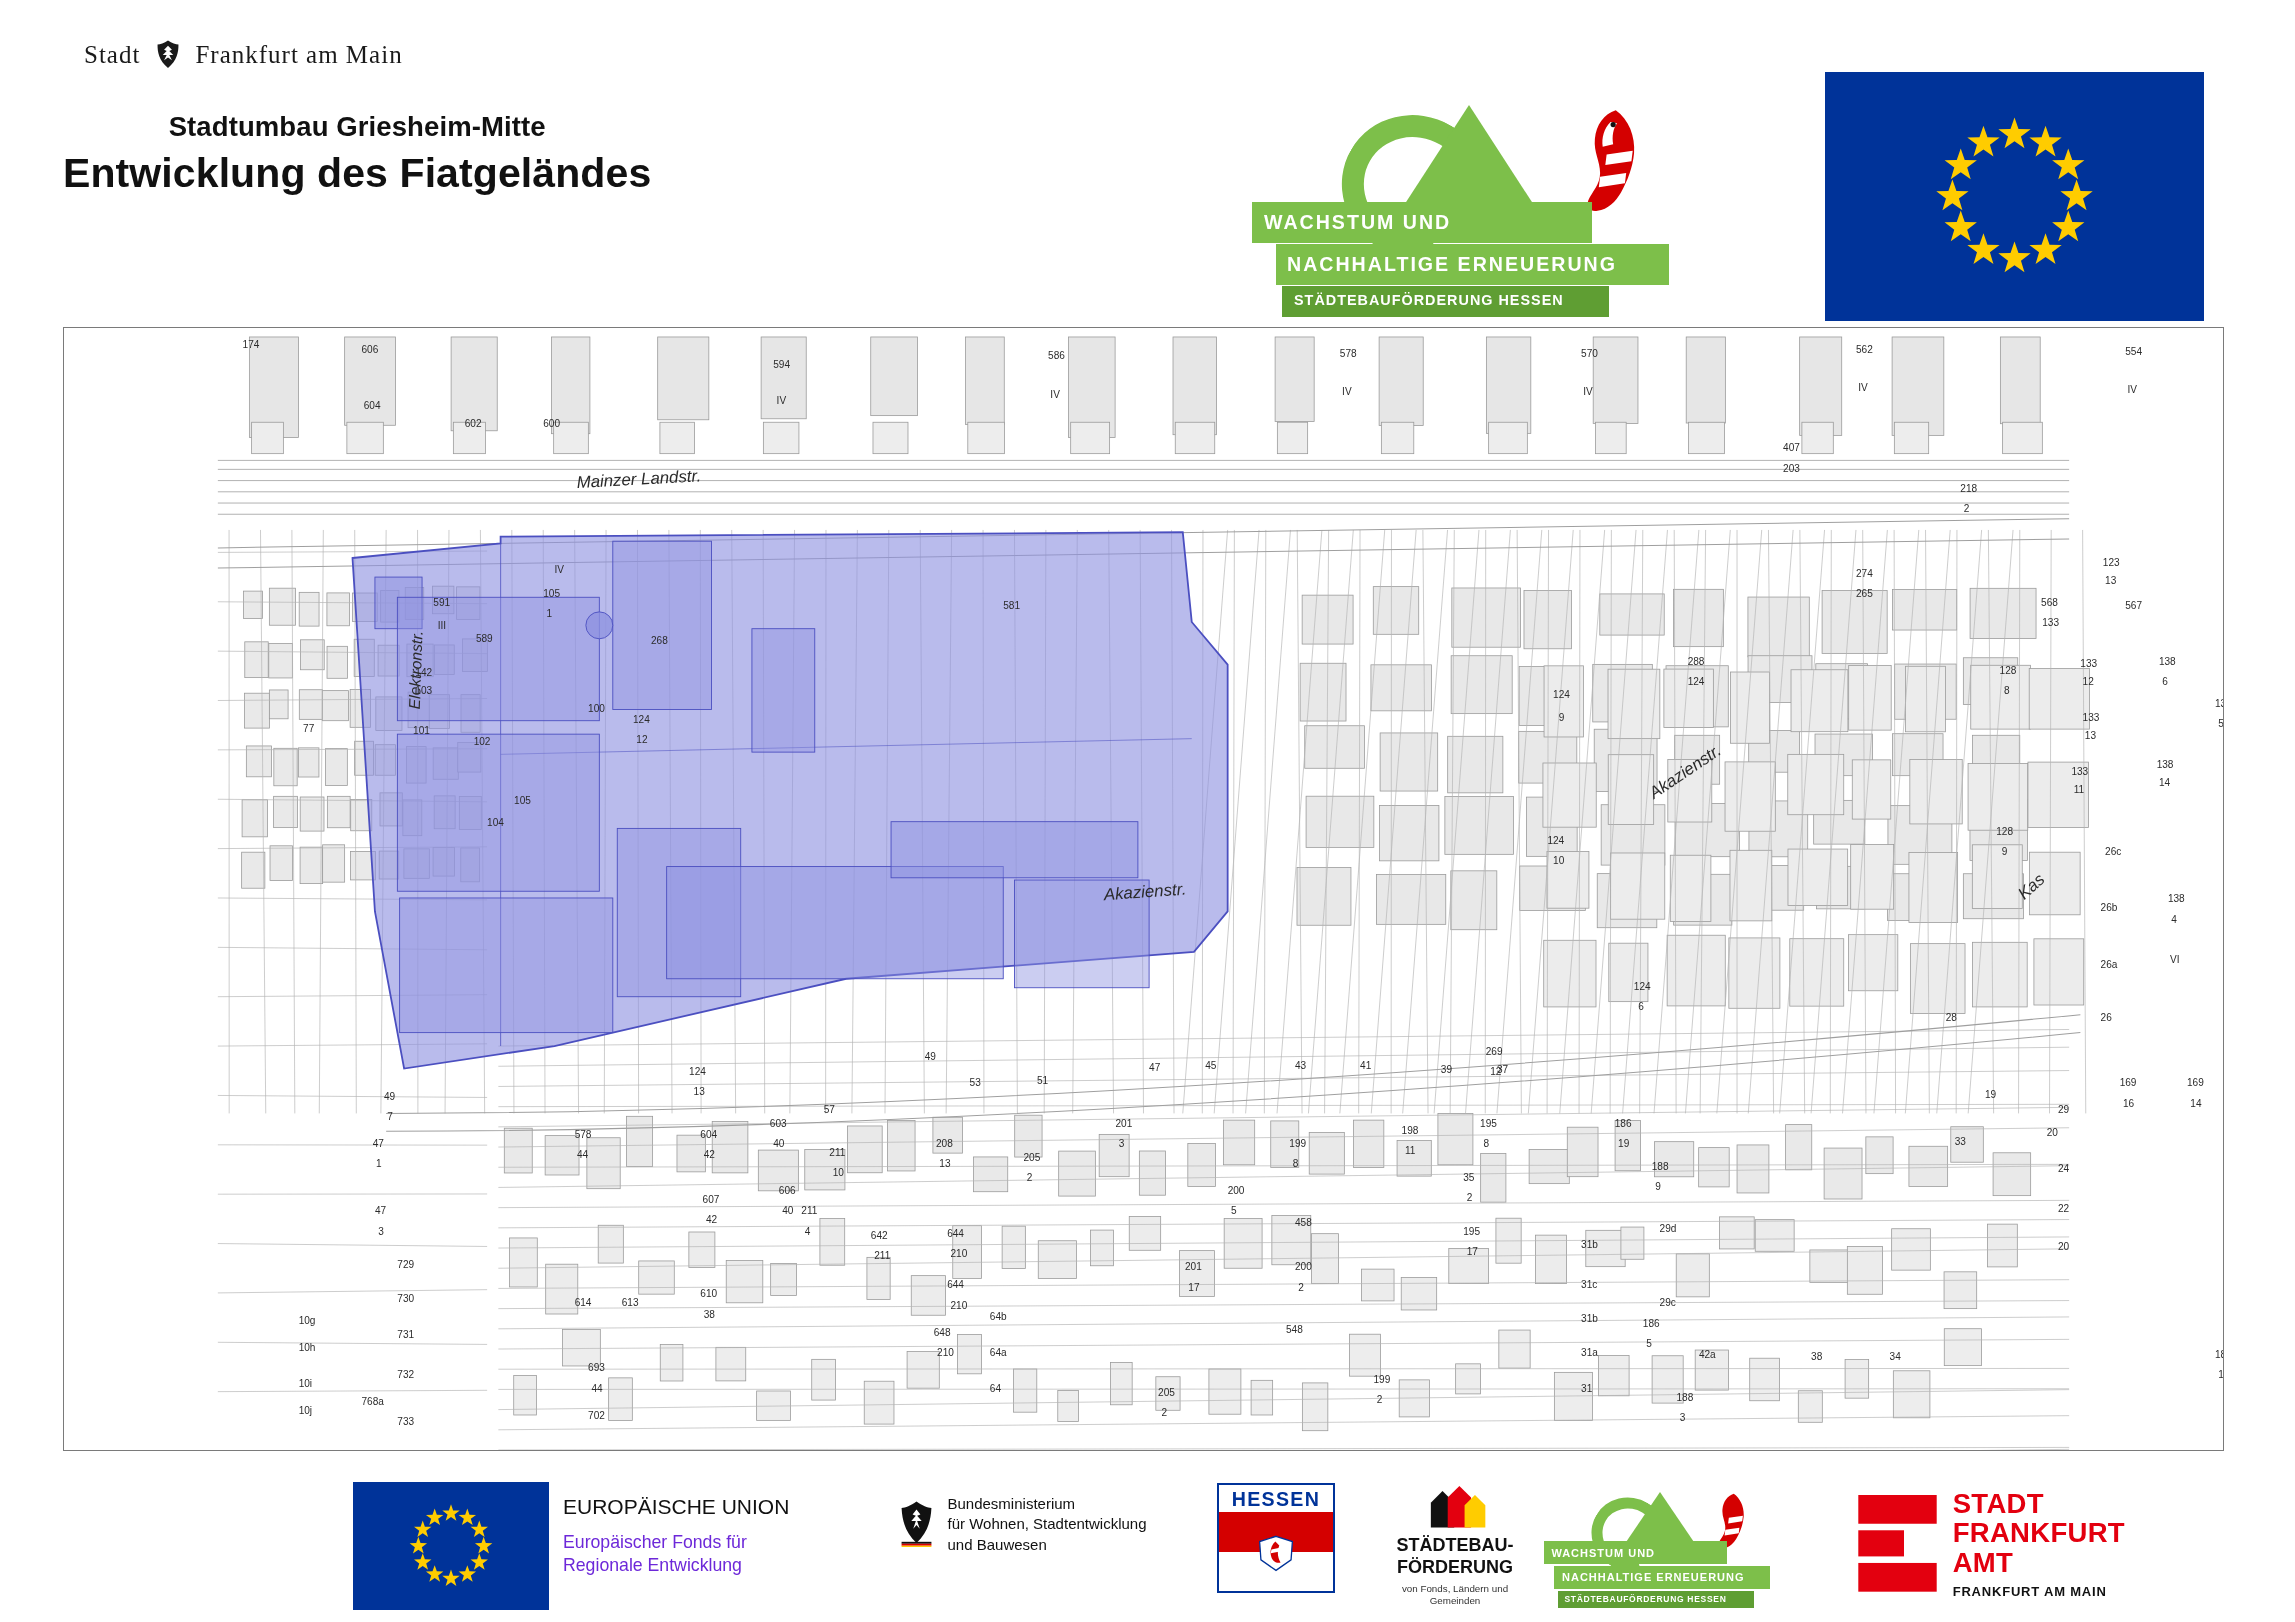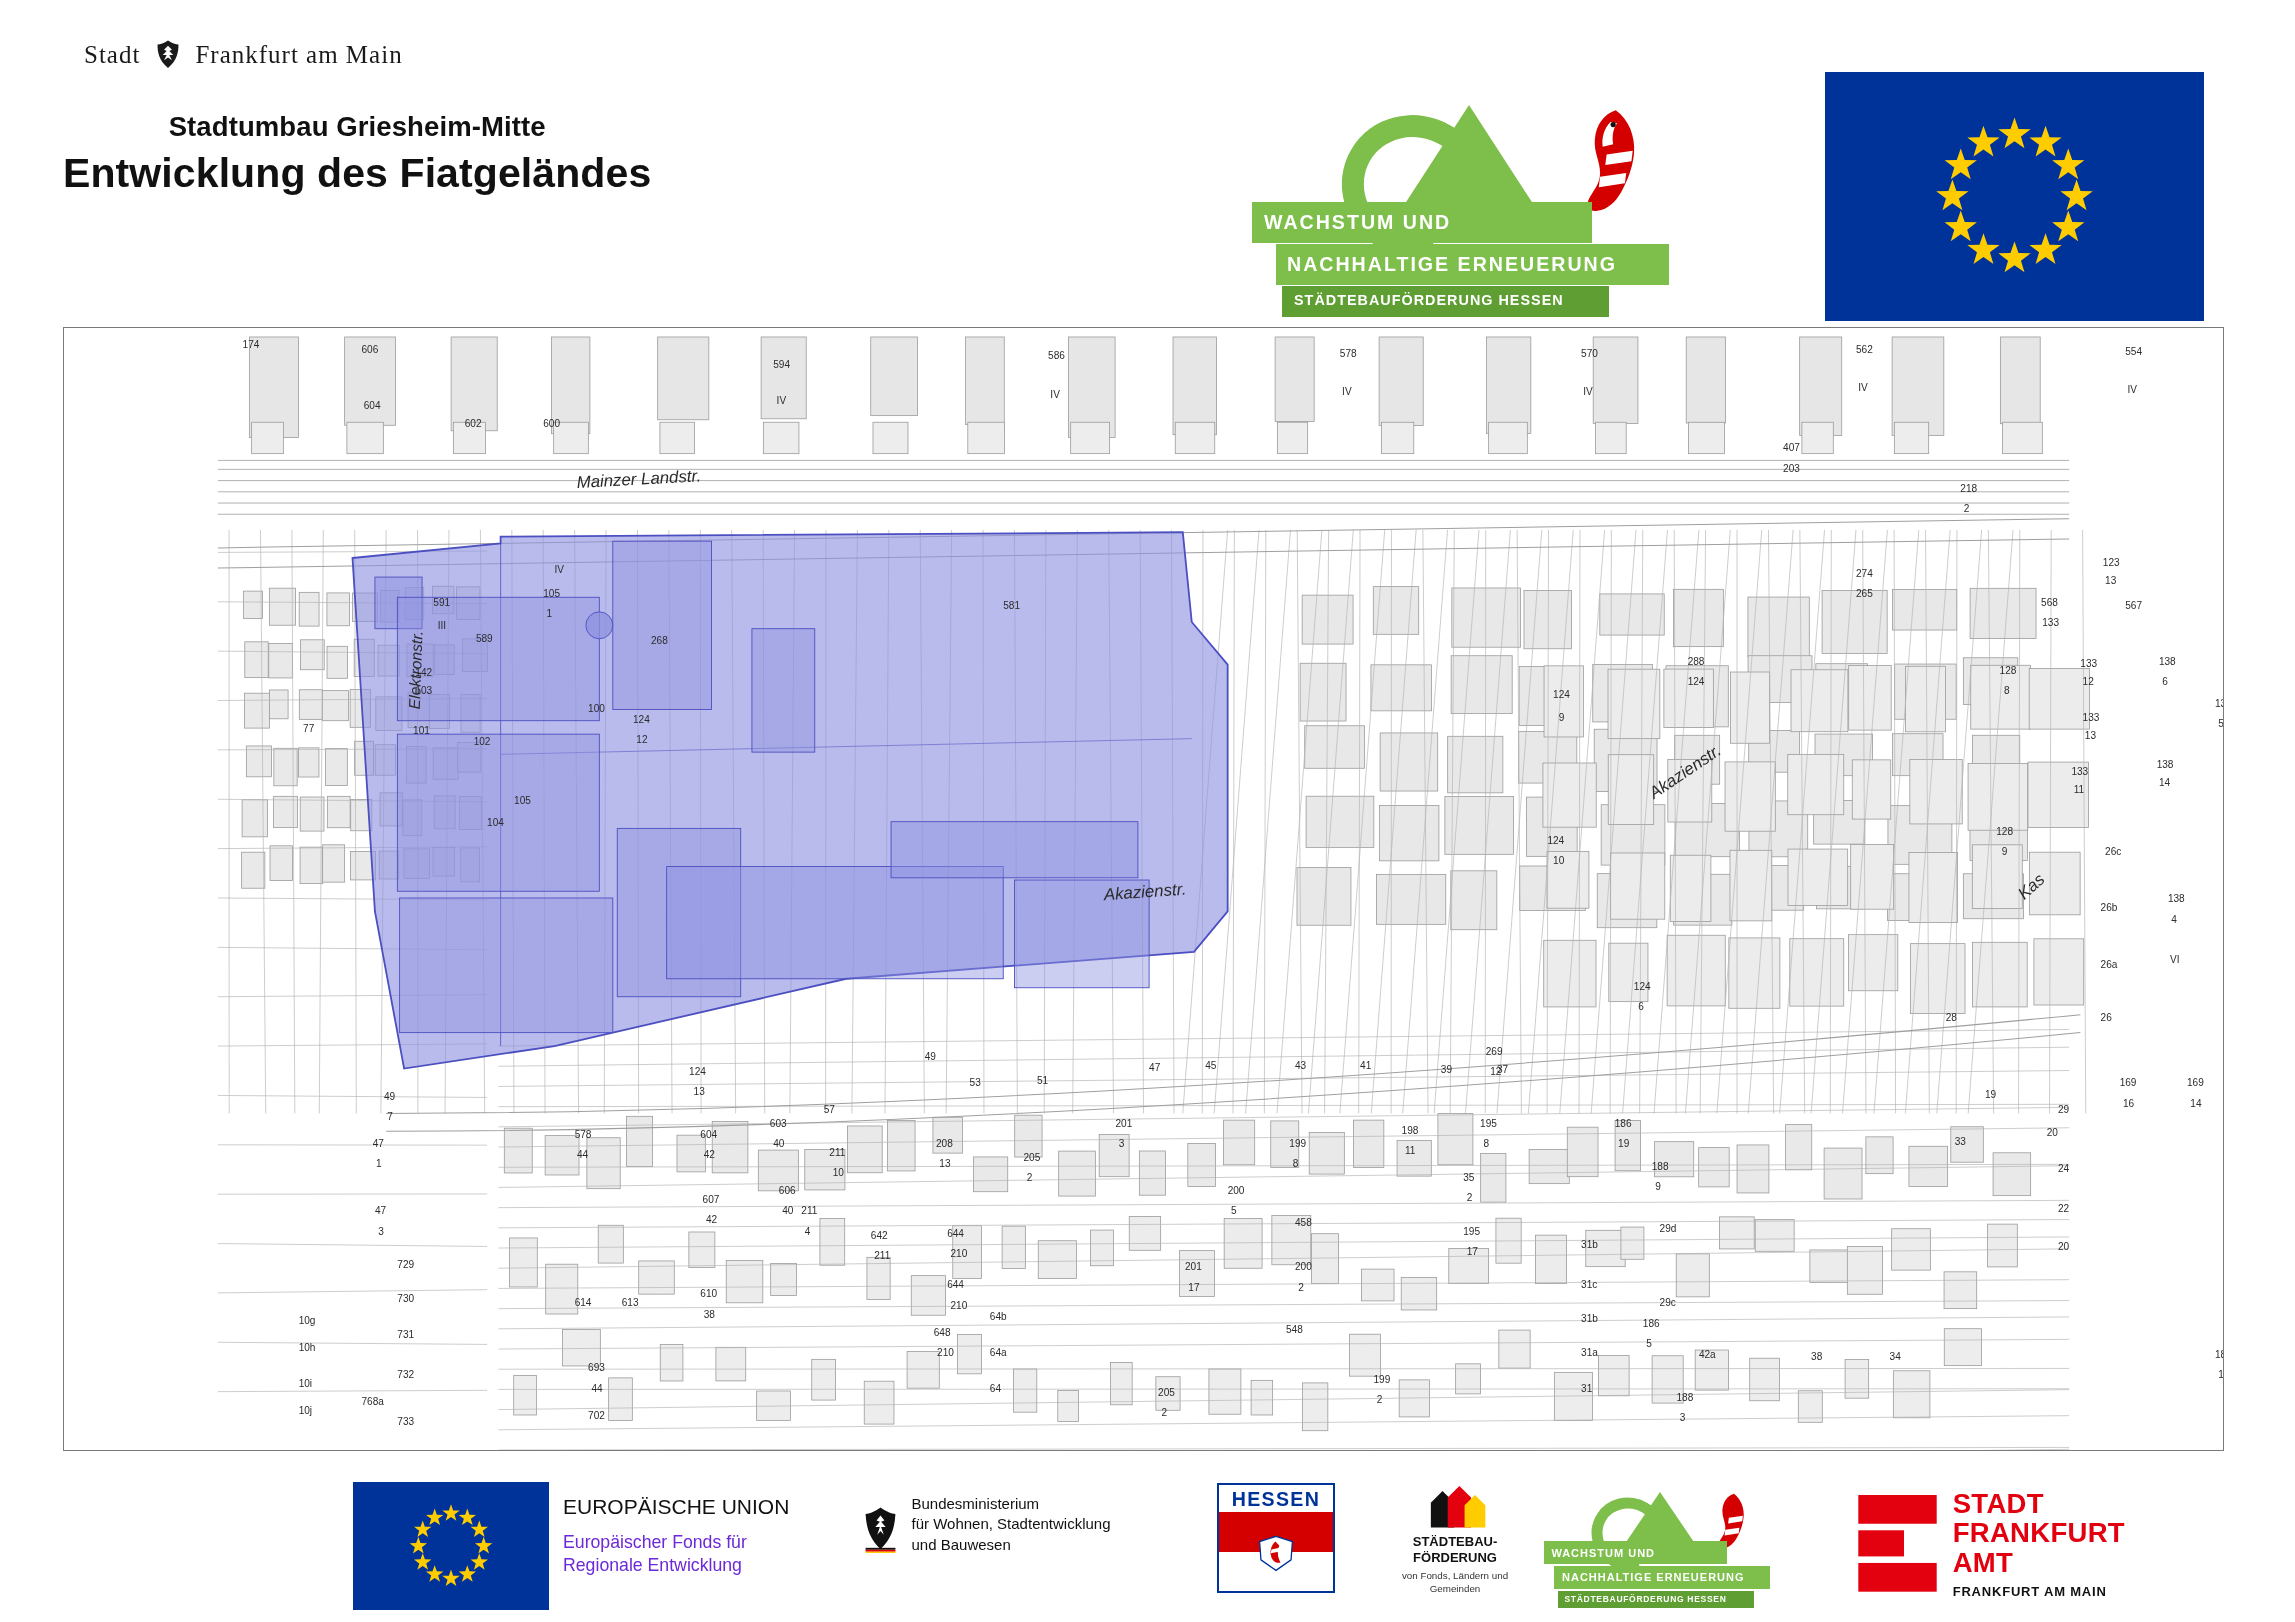--- a/index.html
+++ b/index.html
@@ -171,22 +171,22 @@
     width: 307px;
   }
   #footer-eu-text .l1 {
     font-size: 21px; color: #111; margin-bottom: 11.8px;
   }
   #footer-eu-text .l2 {
     font-size: 17.7px; color: #6d28d9; line-height: 1.3;
   }
   #footer-bmwsb {
     position: absolute;
-    left: 860px; top: 25px;
-    display: flex; align-items: flex-end; gap: 10.5px;
+    left: 896px; top: 25px;
+    display: flex; align-items: center; gap: 10.5px;
   }
   #footer-bmwsb .bm-text {
     font-size: 15px; line-height: 1.35; color: #111;
   }
   #footer-hessen {
     position: absolute;
     left: 1217px; top: 14.4px;
     width: 118px;
   }
   #footer-hessen .hessen-word {
@@ -210,21 +210,21 @@
   #footer-hessen .stripe-red { background:#d40000; flex:1; }
   #footer-hessen .stripe-white { background:#ffffff; flex:1; position: relative; }
 
   #footer-staedtebau {
     position: absolute;
     left: 1380px; top: 13px;
     width: 150px;
     text-align: center;
   }
   #footer-staedtebau .sb-text-1 {
-    font-size: 13px; font-weight: bold; color: #111; line-height: 1.25; margin-top: 3.9px;
+    font-size: 18px; font-weight: bold; color: #111; line-height: 1.25; margin-top: 3.9px;
   }
   #footer-staedtebau .sb-text-2 {
     font-size: 9.8px; color: #333; line-height: 1.25; margin-top: 3.9px;
   }
 
   #footer-hessen-badge {
     position: absolute;
     left: 1537px; top: 19.6px;
     width: 275px; height: 118px;
   }

